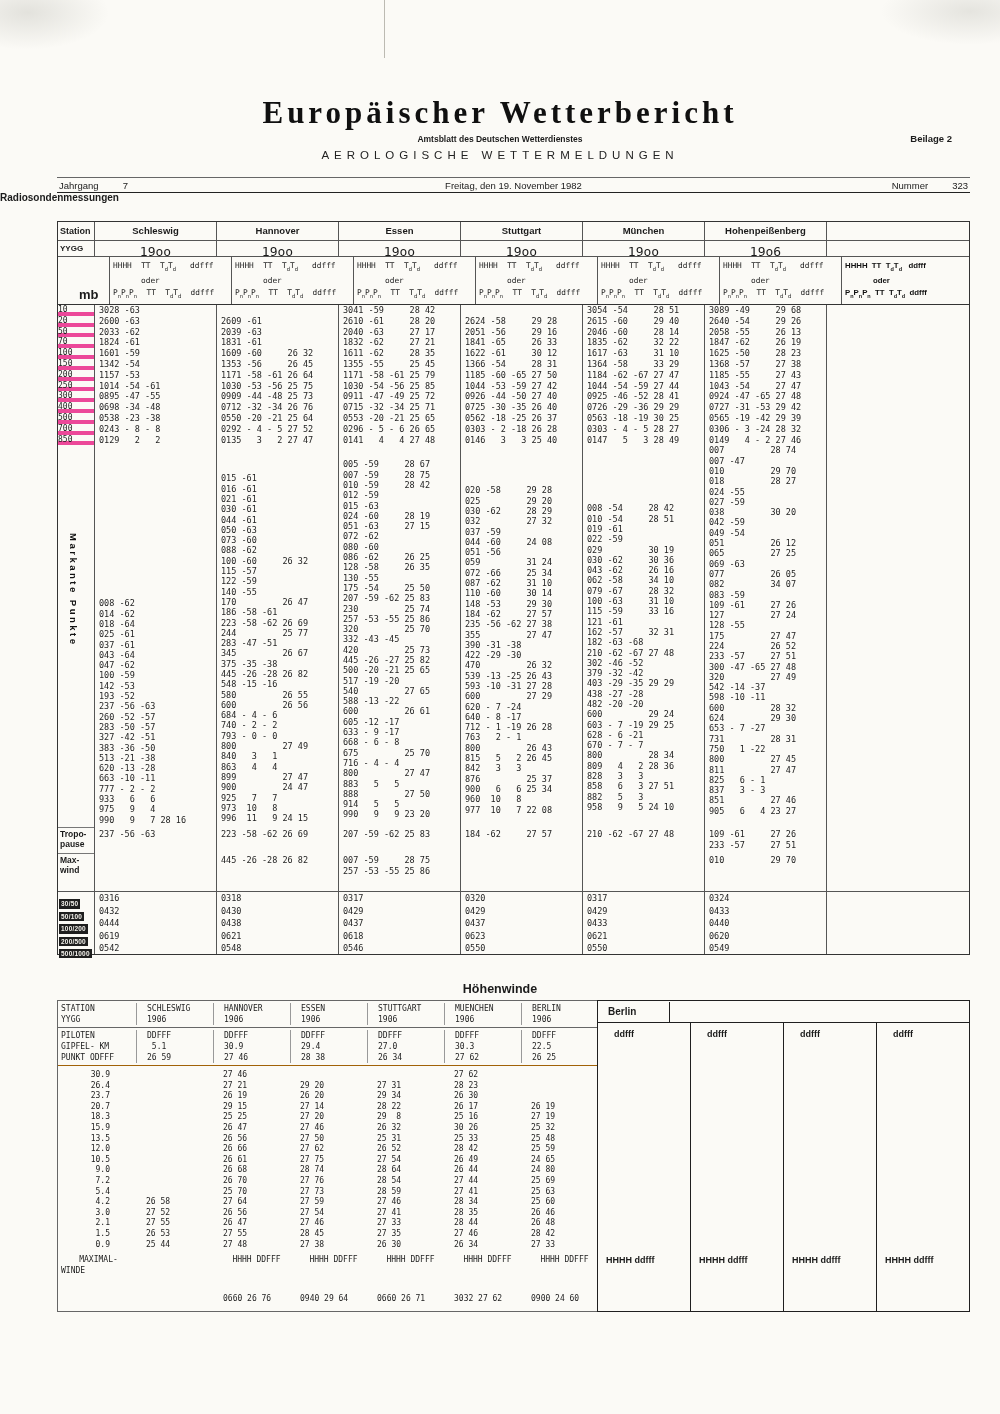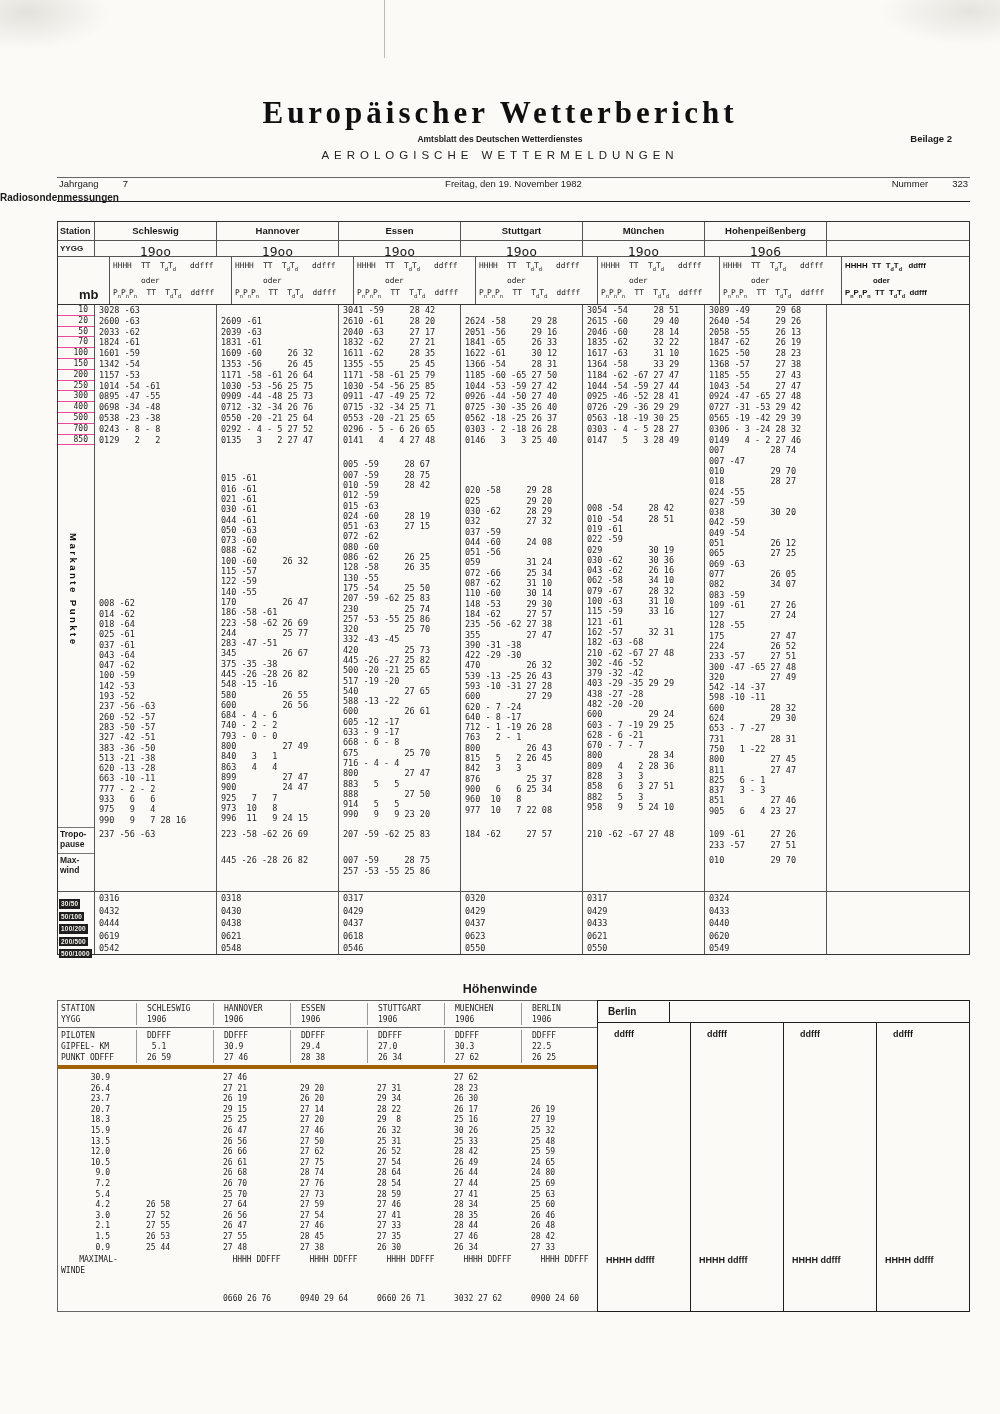--- a/index.html
+++ b/index.html
@@ -11,22 +11,22 @@
   .page::after{content:"";position:absolute;right:0;top:0;width:120px;height:45px;
         background:radial-gradient(ellipse at 75% 25%, rgba(140,140,130,.20), transparent 70%);}
   .fold{position:absolute;left:384px;top:0;width:1px;height:58px;background:#bcbab2;}
 
   
   .mh-title{position:absolute;top:95px;left:0;width:100%;text-align:center;
         font-family:"Liberation Serif",serif;font-weight:bold;font-size:31px;letter-spacing:4px;color:#101010;}
   .mh-sub1-row{position:absolute;top:134px;left:0;width:100%;text-align:center;font-size:8.5px;font-weight:bold;}
   .mh-beilage{position:absolute;right:48px;top:-1px;font-size:9.5px;font-weight:bold;}
   .mh-sub2{position:absolute;top:149px;left:0;width:100%;text-align:center;font-size:11.5px;letter-spacing:5px;color:#222;}
-  .mh-rule-row{position:absolute;top:177px;left:57px;width:913px;height:25px;
-        border-top:1px solid #666;border-bottom:1.6px solid #222;display:flex;align-items:flex-start;font-size:9.5px;}
+  .mh-rule-row{position:absolute;top:177px;left:57px;width:913px;height:16px;
+        border-top:1px solid #666;border-bottom:1.6px solid #222;display:flex;align-items:center;font-size:9.5px;}
   .mh-left{width:220px;text-align:left;padding-left:2px;}
   .mh-center{flex:1;text-align:center;}
   .mh-right{width:220px;text-align:right;padding-right:2px;}
   .num{margin-left:24px;}
   .rs-title{position:absolute;top:192px;left:0;width:100%;font-size:10px;font-weight:bold;}
 
   
   .rs-table{position:absolute;top:221px;left:57px;width:913px;border:1.4px solid #333;}
   .frow{display:flex;}
   .c-lab{width:36px;flex:none;}
@@ -40,22 +40,22 @@
   .lab-yygg{font-size:8px;font-weight:bold;padding:3px 0 0 2px;}
   .yygg-val{font-family:"DejaVu Sans Mono",monospace;font-size:13px;text-align:center;padding-top:3px;}
   .hdr-row{height:48px;border-bottom:1.4px solid #333;}
   .hdr-block{padding:3px 0 0 3px;}
   .hl{font-family:"DejaVu Sans Mono",monospace;font-size:7.8px;line-height:12px;white-space:pre;color:#242424;}
   .hl sub{font-size:5.5px;}
   .oder{padding-left:28px;}
   .hdr-bold .hl{font-family:"Liberation Sans",sans-serif;font-weight:bold;color:#111;}
   .mb-cell{display:flex;align-items:flex-end;padding:0 0 2px 6px;font-size:13px;font-weight:bold;margin-left:15px;}
   .lvl{height:10.8px;}
-  .lvl-lab{font-family:"DejaVu Sans Mono",monospace;font-size:8px;text-align:right;
-        padding-right:6px;border-bottom:1px solid #ec4899;line-height:10px;}
+  .lvl-lab{font-family:"DejaVu Sans Mono",monospace;font-size:8px;text-align:left;
+        padding-right:6px;border-bottom:4px solid #ec4899;line-height:10px;}
   .dcell{font-family:"DejaVu Sans Mono",monospace;font-size:8.5px;white-space:pre;
         padding-left:4px;line-height:10.8px;color:#232323;}
   .mk{height:382px;}
   .mk-lab{position:relative;}
   .vert{position:absolute;top:88px;left:10px;writing-mode:vertical-rl;font-weight:bold;
         font-size:9.5px;letter-spacing:2.5px;color:#111;}
   .mk-line{height:10.3px;line-height:10.3px;}
   .tropo{min-height:26px;}
   .maxw{min-height:38px;}
   .tropo .c-lab,.maxw .c-lab{border-top:1px solid #777;font-size:8.5px;font-weight:bold;
@@ -69,21 +69,21 @@
 
   
   .hw-title{position:absolute;top:982px;left:0;width:100%;text-align:center;font-size:12.5px;font-weight:bold;}
   .hw{position:absolute;top:1000px;left:57px;width:913px;height:312px;display:flex;}
   .hw-left{width:540px;flex:none;border:1px solid #666;border-right:none;display:flex;flex-direction:column;}
   .hwrow{display:flex;}
   .h-lab{width:78px;flex:none;font-family:"DejaVu Sans Mono",monospace;font-size:8px;white-space:pre;padding-left:3px;}
   .h-col{width:77px;flex:none;}
   .hw .dcell{line-height:inherit;font-size:8px;padding-left:10px;}
   .hw-head{border-bottom:1px solid #666;padding:2px 0;}
-  .hw-pilot{border-bottom:4px solid #a16207;padding:2px 0;}
+  .hw-pilot{border-bottom:1px solid #a16207;padding:2px 0;}
   .hw-head .hwrow,.hw-pilot .hwrow{height:11px;line-height:11px;}
   .hw-head .h-col,.hw-pilot .h-col{border-left:1px solid #999;}
   .hw-body{padding-top:4px;}
   .hw-body .hwrow{height:10.6px;line-height:10.6px;}
   .km-lab{text-align:right;padding-right:26px;}
   .hw-max{margin-top:auto;padding-bottom:6px;}
   .hmx1{height:12px;line-height:12px;text-align:center;}
   .hmx2{height:26px;line-height:10px;}
   .hmx3{height:13px;line-height:13px;}
   .hw-right{flex:1;border:1.7px solid #1f1f1f;display:flex;flex-direction:column;background:transparent;}

